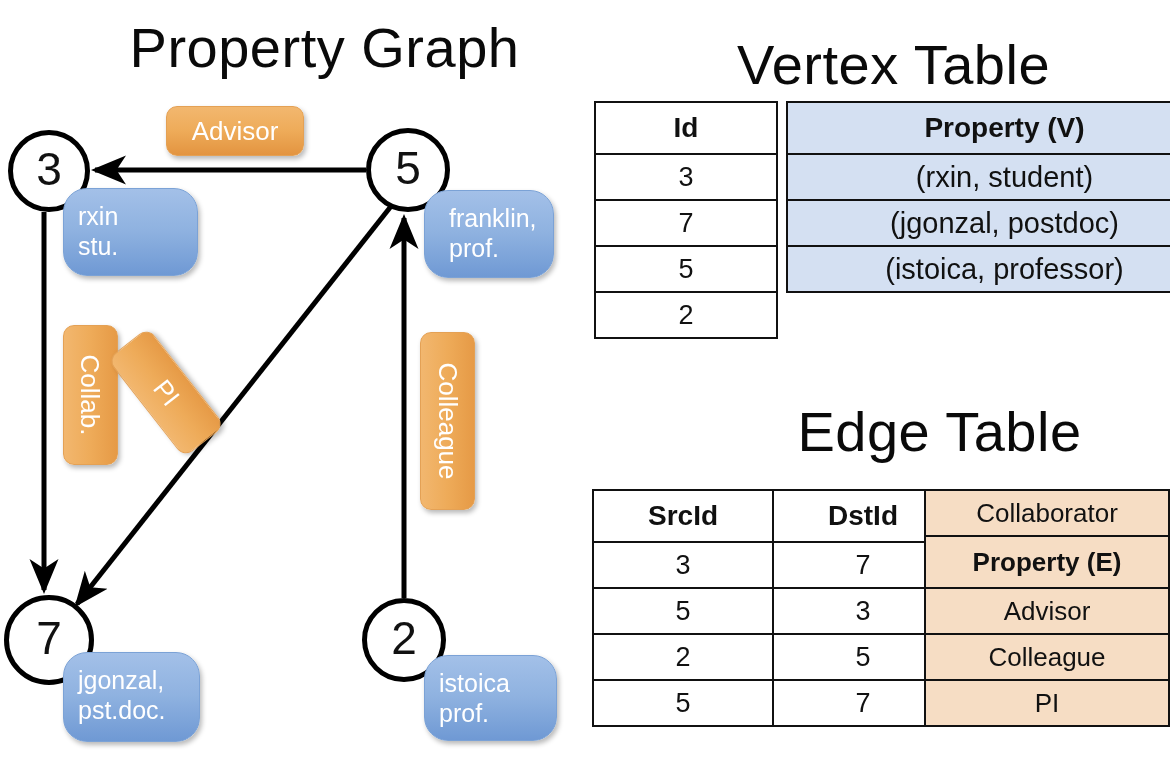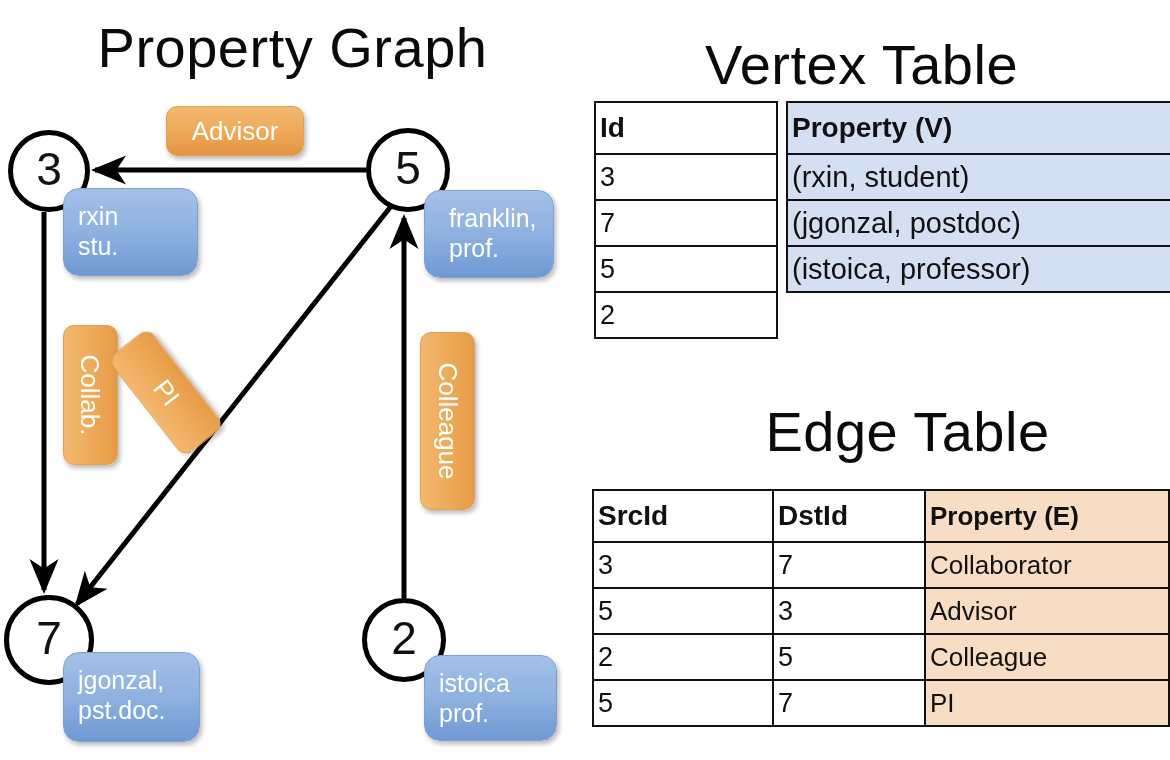--- a/index.html
+++ b/index.html
@@ -21,20 +21,21 @@
   .title {
     position: absolute;
     font-family: "Liberation Sans", sans-serif;
     font-weight: 300;
     font-size: 56px;
     line-height: 1;
     letter-spacing: 0.5px;
     color: #0a0a0a;
     white-space: nowrap;
     text-align: center;
+    padding-left: 32px;
   }
   #title-property-graph { left: 0;    top: 20px;  width: 585px; }
   #title-vertex-table   { left: 569px; top: 18px; width: 585px; margin-top: 19px; }
   #title-edge-table     { left: 615px; top: 404px; width: 585px; }
 
   
   #graph-panel {
     position: absolute;
     left: 0; top: 0;
     width: 585px; height: 760px;
@@ -66,21 +67,21 @@
     top: -2px;
   }
   #node-3 { left: 8px;   top: 130px; width: 82px; height: 82px; }
   #node-5 { left: 366px; top: 128px; width: 84px; height: 84px; }
   #node-7 { left: 4px;   top: 595px; width: 90px; height: 90px; }
   #node-2 { left: 362px; top: 598px; width: 84px; height: 84px; }
 
   
   .vprop {
     position: absolute;
-    border-radius: 16px;
+    border-radius: 24px;
     background: linear-gradient(180deg,#a3c0e8 0%,#8fb2e0 48%,#6f99d4 100%);
     border: 1px solid #7ba2d6;
     box-shadow: 2px 3px 5px rgba(0,0,0,0.28);
     color: #ffffff;
     font-family: "Liberation Sans", sans-serif;
     font-weight: 300;
     font-size: 25px;
     line-height: 30px;
     padding: 12px 0 12px 14px;
     box-sizing: border-box;
@@ -133,21 +134,21 @@
   
   .tbl {
     position: absolute;
     border-collapse: collapse;
     table-layout: fixed;
     font-family: "Liberation Sans", sans-serif;
   }
   .tbl td, .tbl th {
     border: 2px solid #111;
     height: 46px;
-    text-align: left;
+    text-align: center;
     font-weight: 300;
     font-size: 27px;
     color: #111;
     padding: 0 4px;
     box-sizing: border-box;
     background: #ffffff;
   }
   .tbl th {
     font-weight: bold;
     font-size: 28px;
@@ -306,25 +307,25 @@
     <tr>
       <td>5</td>
       <td>7</td>
     </tr>
   </tbody>
 </table>
 
 <table class="tbl fill-peach" id="etable-prop">
   <tbody>
     <tr>
+        <td>Collaborator</td>
+      </tr>
+    <tr>
       <th>Property (E)</th>
     </tr>
-    <tr>
-        <td>Collaborator</td>
-      </tr>
     <tr>
         <td>Advisor</td>
       </tr>
     <tr>
         <td>Colleague</td>
       </tr>
     <tr>
         <td>PI</td>
       </tr>
   </tbody>

